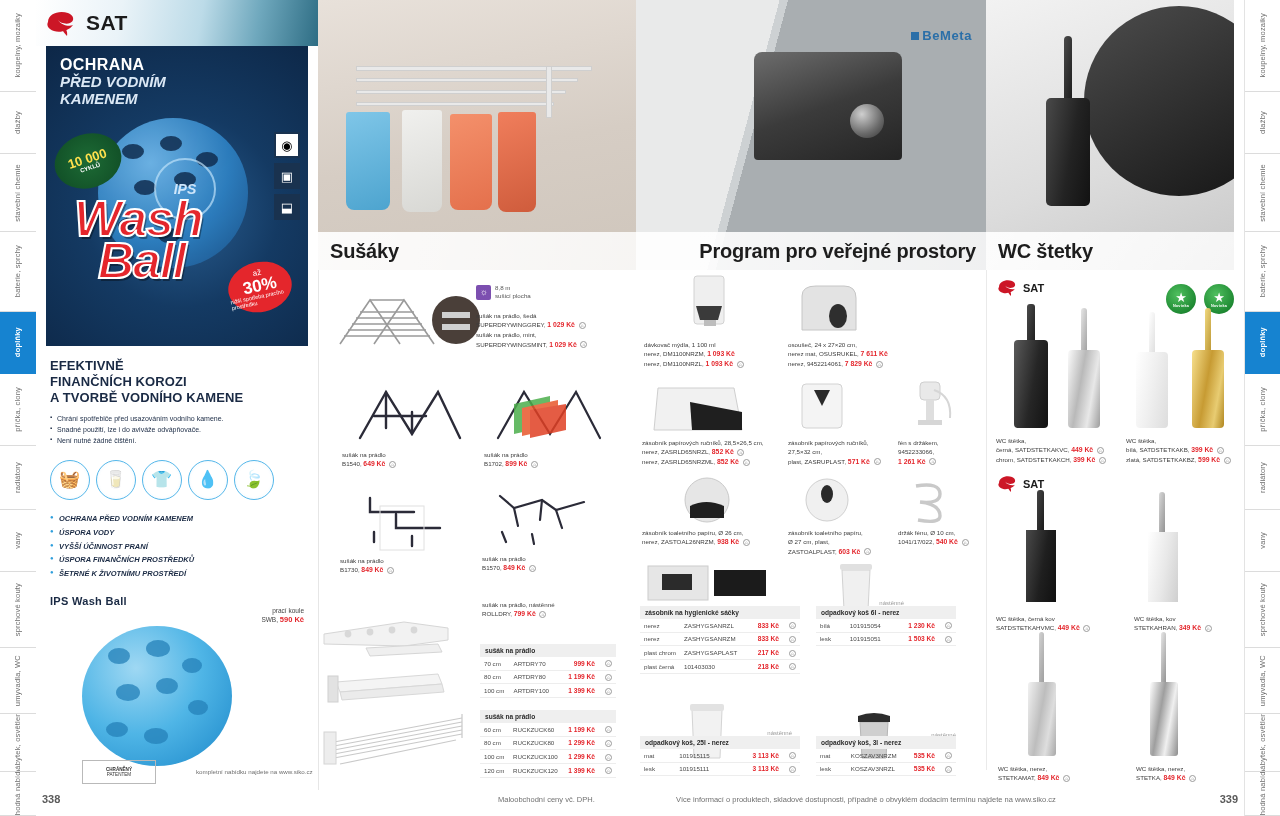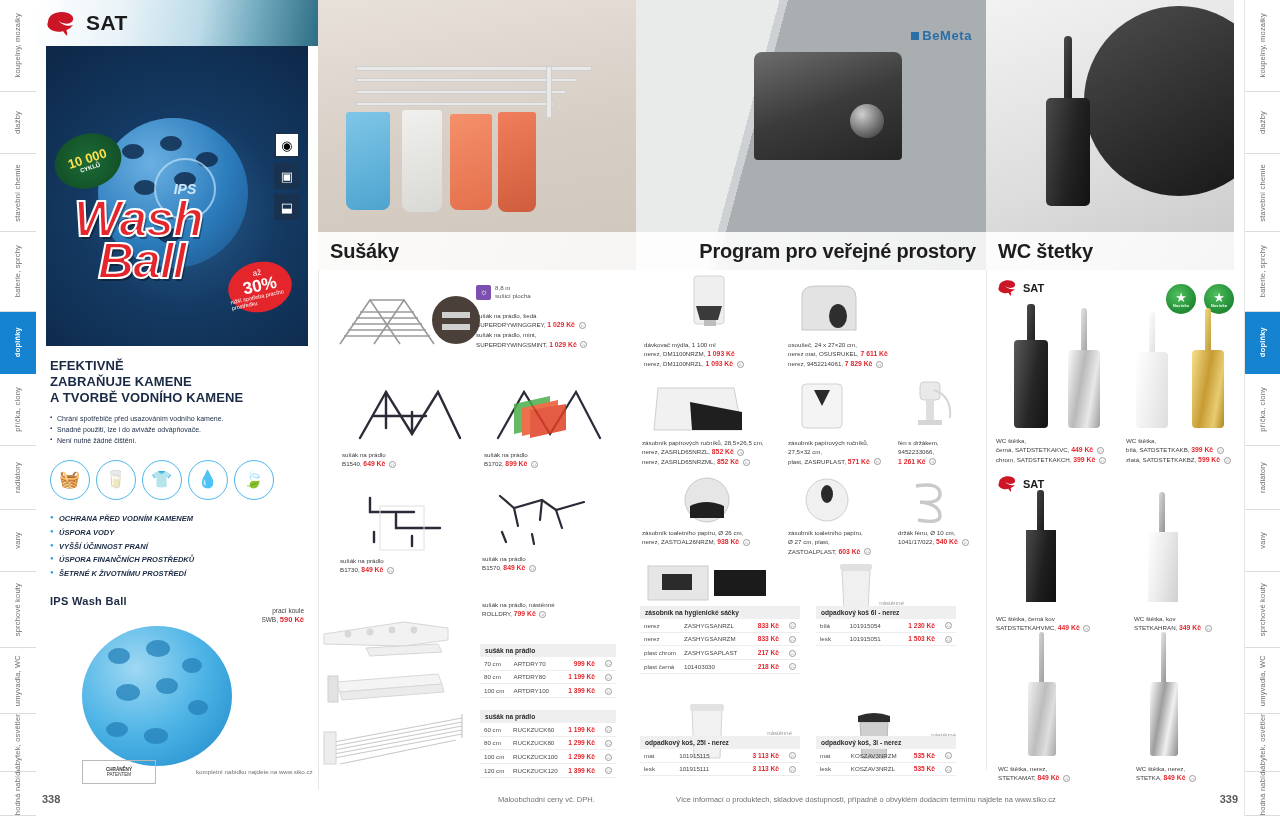--- a/index.html
+++ b/index.html
@@ -278,20 +278,25 @@
       <div class="sat-logo">
         <svg viewBox="0 0 34 30" width="34" height="30">
           <path d="M4 14 C4 5, 16 2, 24 5 C30 7, 31 13, 26 15 C22 16.6, 16 15, 14 12 C17 17, 25 19, 29 17 C24 24, 12 26, 6 21 C3 18.5, 3 16, 4 14 Z" fill="#cc1626"></path>
           <path d="M17 16 C21 19, 24 23, 23 28 C20 25, 17 21, 17 16 Z" fill="#cc1626"></path>
         </svg>
       </div>
       <div class="sat-word">SAT</div>
     </div>
 
     <div class="promo-hero">
+      <div class="hero-top">
+        <div class="l1">OCHRANA</div>
+        <div class="l2">PŘED VODNÍM</div>
+        <div class="l3">KAMENEM</div>
+      </div>
 
       <div class="wball">
         <div class="hole" style="left:24px;top:26px"></div>
         <div class="hole" style="left:62px;top:18px"></div>
         <div class="hole" style="left:98px;top:34px"></div>
         <div class="hole" style="left:36px;top:62px"></div>
         <div class="hole" style="left:76px;top:54px"></div>
         <div class="hole" style="left:20px;top:100px"></div>
         <div class="hole" style="left:60px;top:110px"></div>
       </div>
@@ -314,21 +319,21 @@
       <div class="icon-col">
         <div class="ib">◉</div>
         <div class="ib" style="background:#19324f;color:#fff">▣</div>
         <div class="ib" style="background:#19324f;color:#fff">⬓</div>
       </div>
     </div>
 
     <div class="promo-body">
       <div class="eff-title">
         <div>EFEKTIVNĚ</div>
-        <div>ZABRAŇUJE KAMENE</div>
+        <div>FINANČNÍCH KOROZI</div>
         <div>A TVORBĚ VODNÍHO KAMENE</div>
       </div>
 
       <ul class="eff-list">
         <li>Chrání spotřebiče před usazováním vodního kamene.</li>
         <li>Snadné použití, lze i do aviváže odvápňovače.</li>
         <li>Není nutné žádné čištění.</li>
       </ul>
 
       <div class="benefit-icons">

